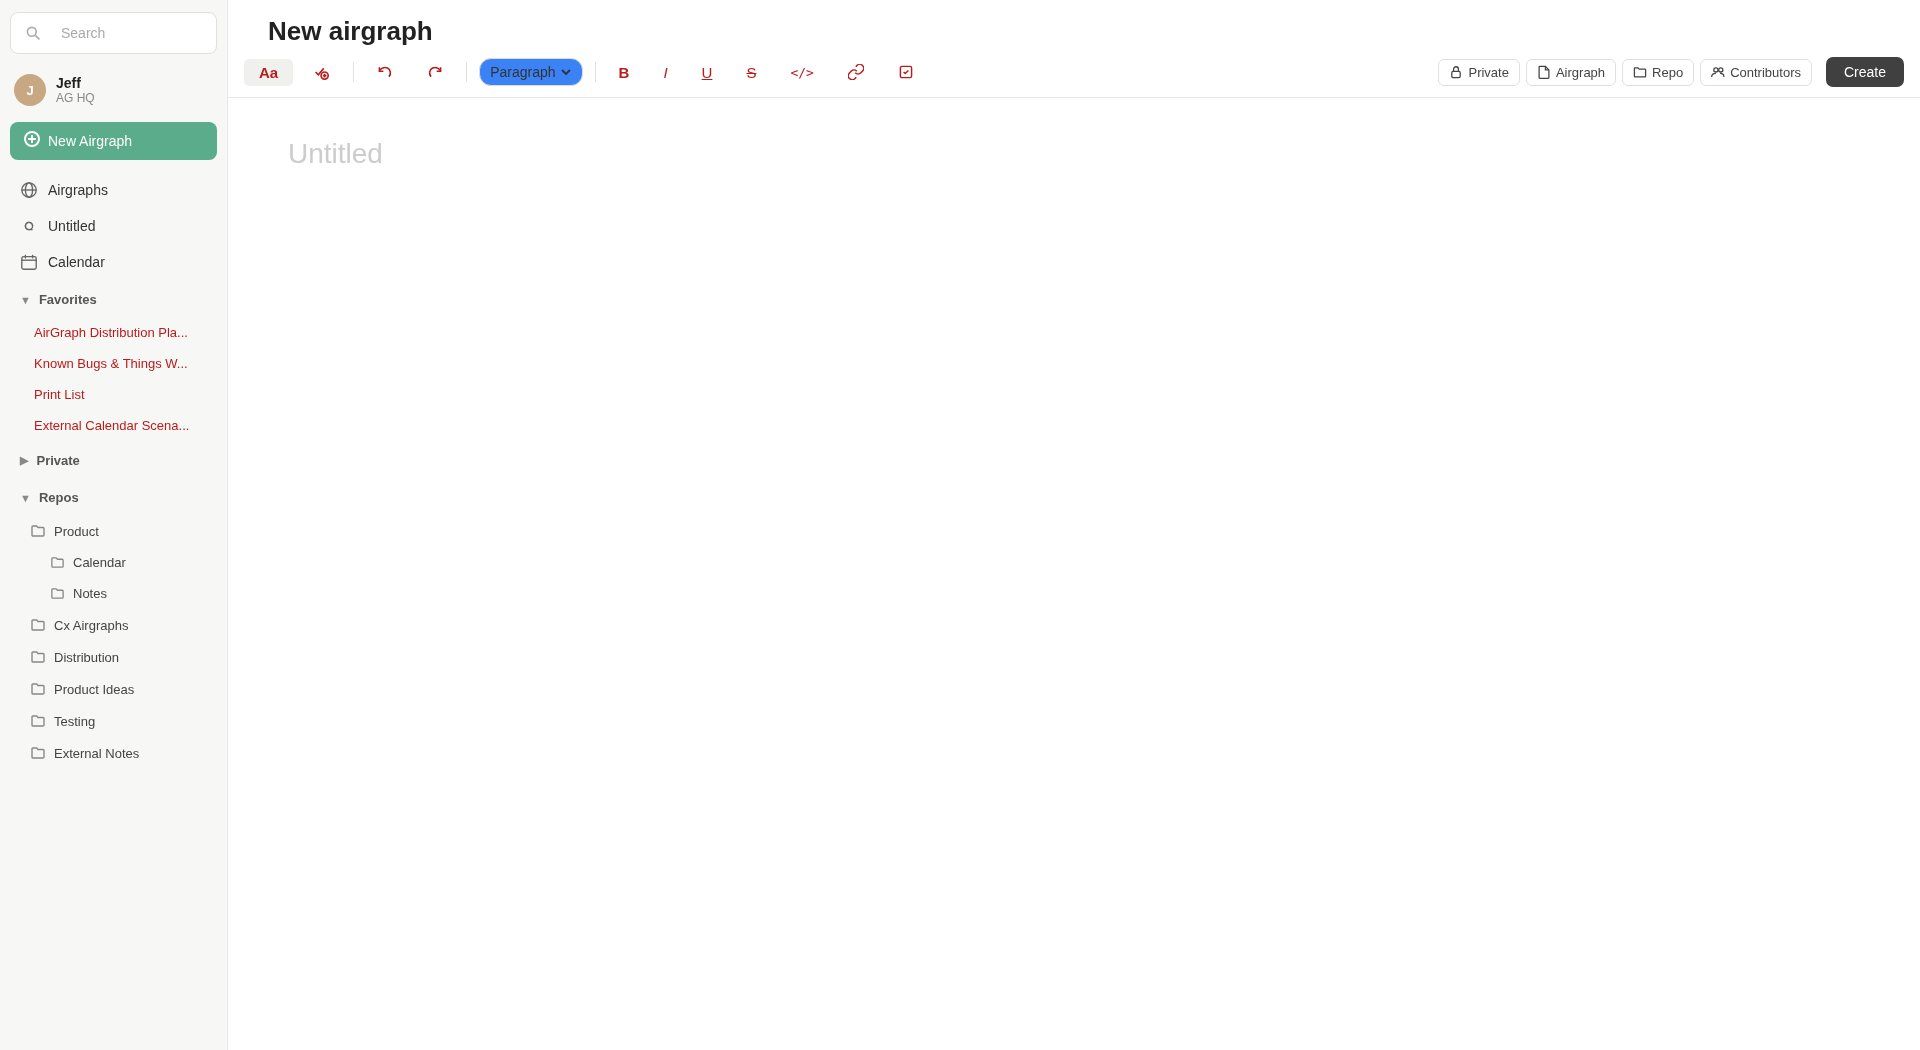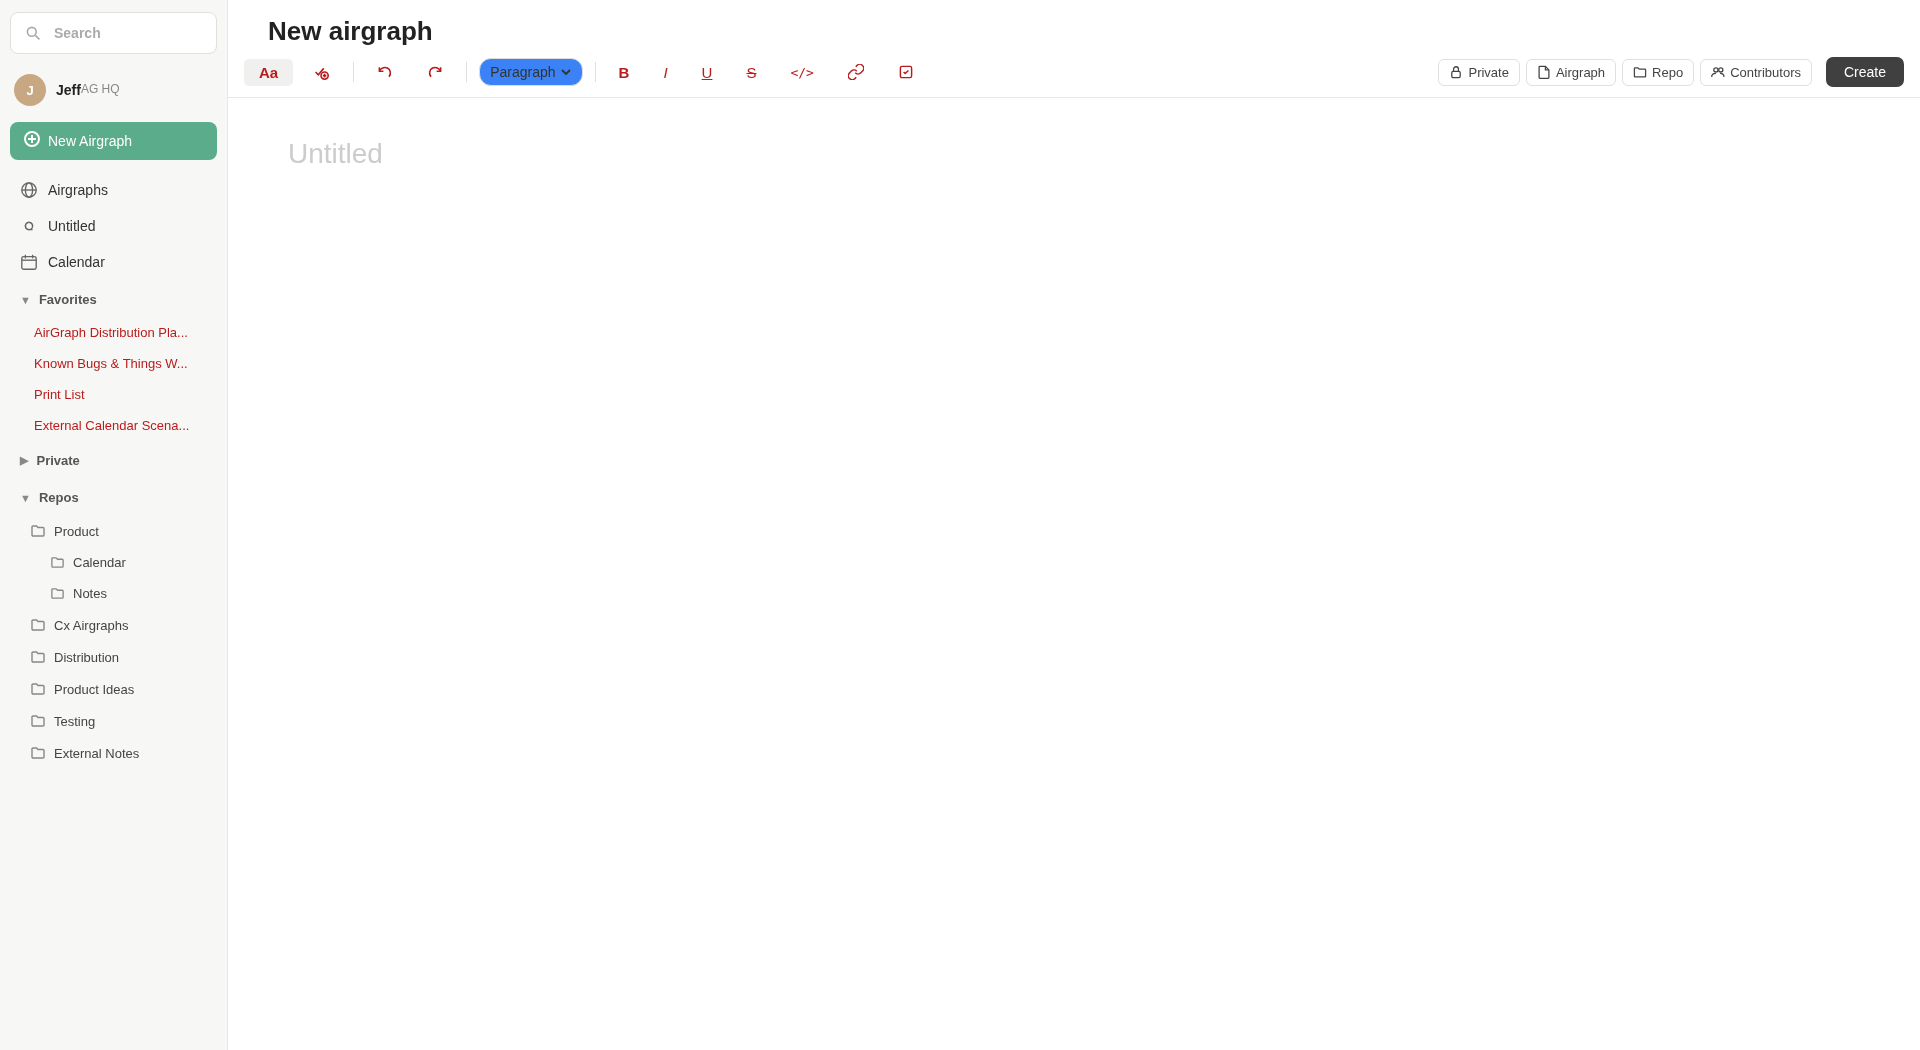--- a/index.html
+++ b/index.html
@@ -14,28 +14,27 @@
       display: flex;
       flex-direction: column;
       height: 100vh;
       overflow-y: auto;
       padding-bottom: 16px;
     }
 
     .search-bar {
       display: flex;
       align-items: center;
-      gap: 13px;
+      gap: 20px;
       padding: 12px 14px;
       background: #fff;
       border: 1px solid #e0e0dc;
       border-radius: 8px;
       margin: 12px 10px;
       cursor: pointer;
-      font-weight: bold;
     }
     .search-bar .search-icon-svg { color: #aaa; width: 16px; height: 16px; flex-shrink: 0; }
     .search-bar span { color: #aaa; font-size: 14px; }
 
     .user-section {
       display: flex;
       align-items: center;
       gap: 10px;
       padding: 8px 14px;
       margin-bottom: 4px;
@@ -47,21 +46,21 @@
       background: #c8a882;
       flex-shrink: 0;
       overflow: hidden;
       display: flex;
       align-items: center;
       justify-content: center;
       font-size: 13px;
       font-weight: 600;
       color: #fff;
     }
-    .user-info { display: flex; flex-direction: row; }
+    .user-info { display: flex; flex-direction: column; }
     .user-name { font-size: 14px; font-weight: 600; color: #222; }
     .user-org { font-size: 12px; color: #888; }
 
     .new-airgraph-btn {
       display: flex;
       align-items: center;
       gap: 8px;
       margin: 4px 10px 12px;
       padding: 9px 14px;
       background: #5aac8a;

